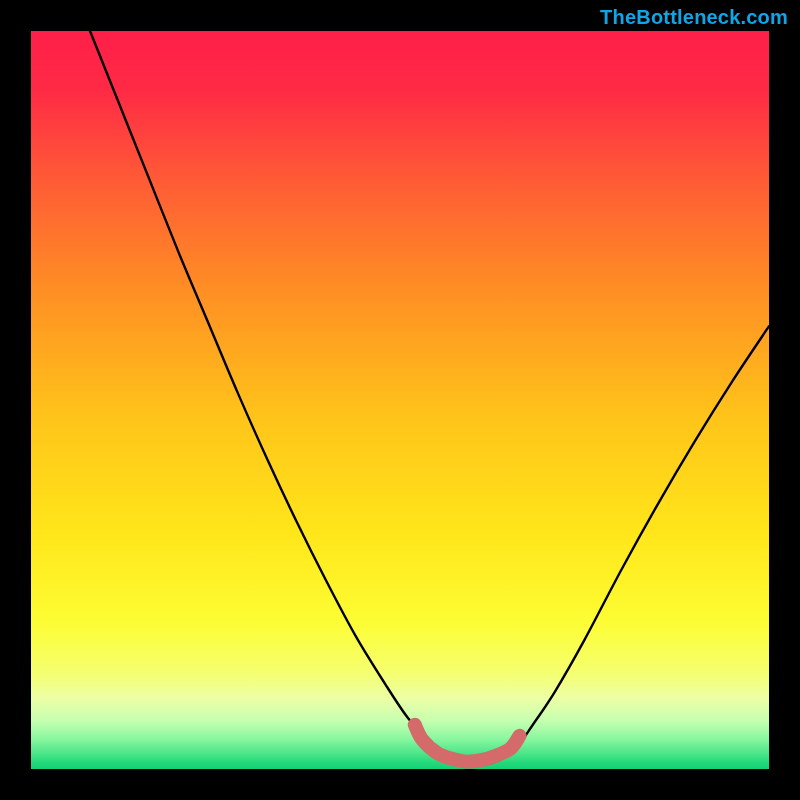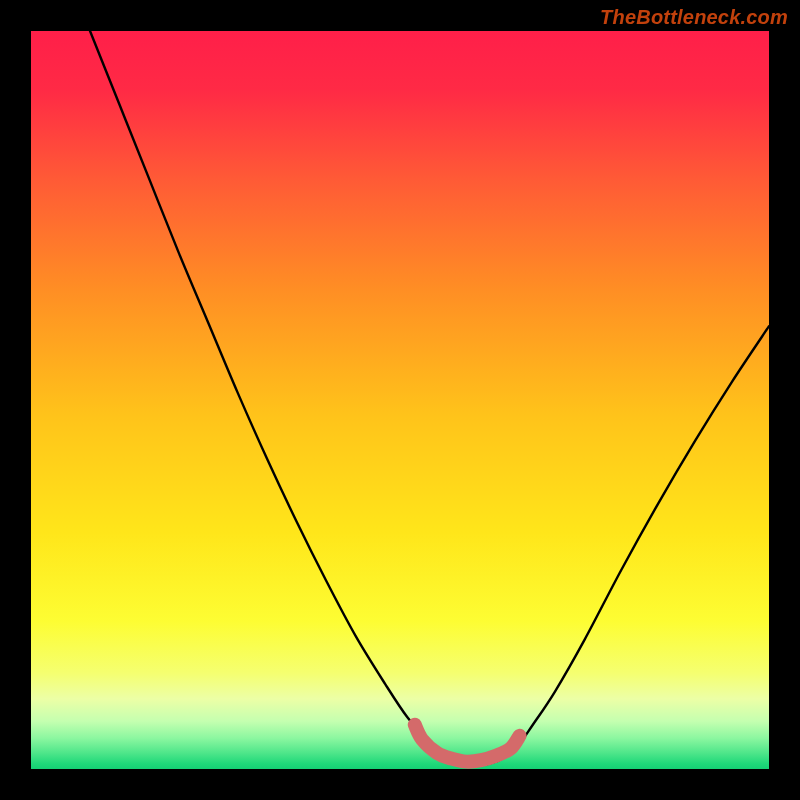--- a/index.html
+++ b/index.html
@@ -38,23 +38,22 @@
     width: 100%;
     height: 100%;
   }
   .watermark {
     position: absolute;
     top: 6px;
     right: 12px;
     font-family: Arial, Helvetica, sans-serif;
     font-size: 20px;
     font-weight: 600;
-    color: #c2410c;
+    color: #0ea5e9;
     letter-spacing: 0.2px;
-    font-style: italic;
   }
 </style>
 </head>
 <body>
 
 <div class="frame">
 
   <div class="plot-area">
 
     <svg class="gradient-bg" viewBox="0 0 738 738" preserveAspectRatio="none">

